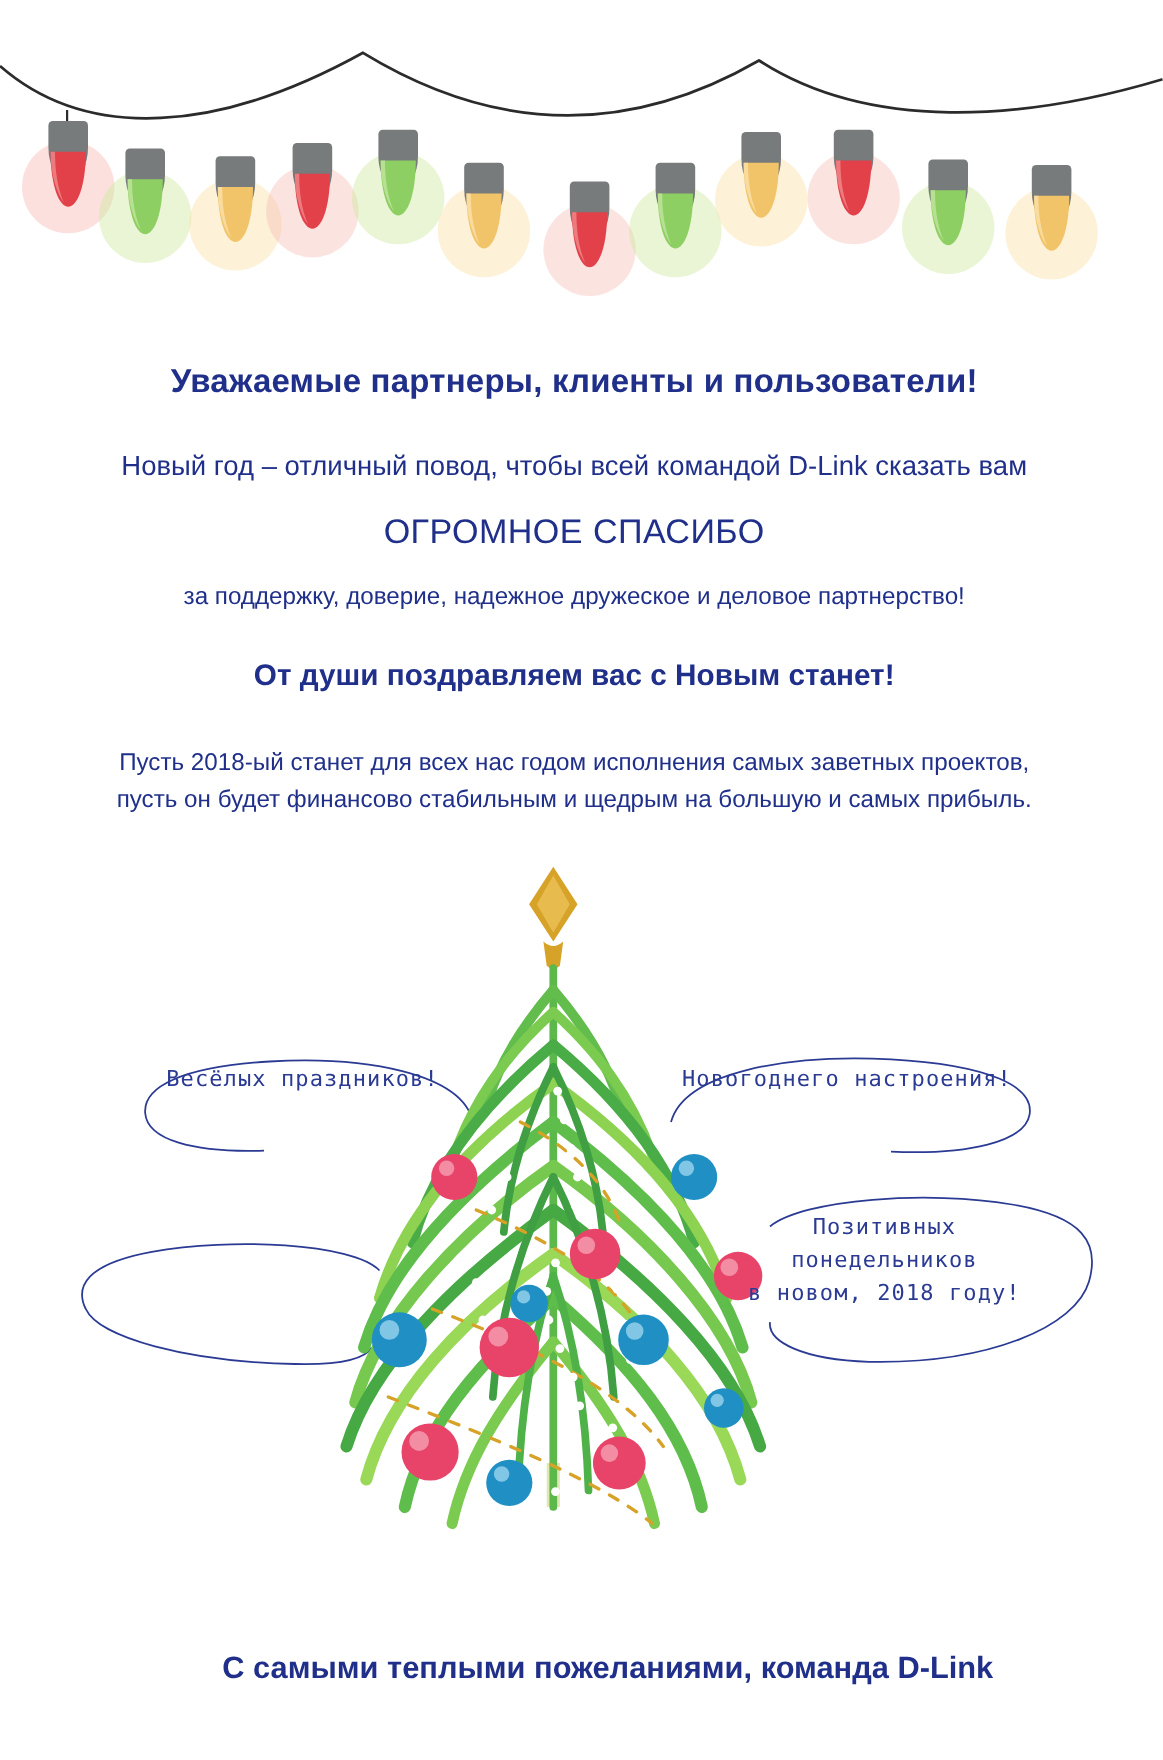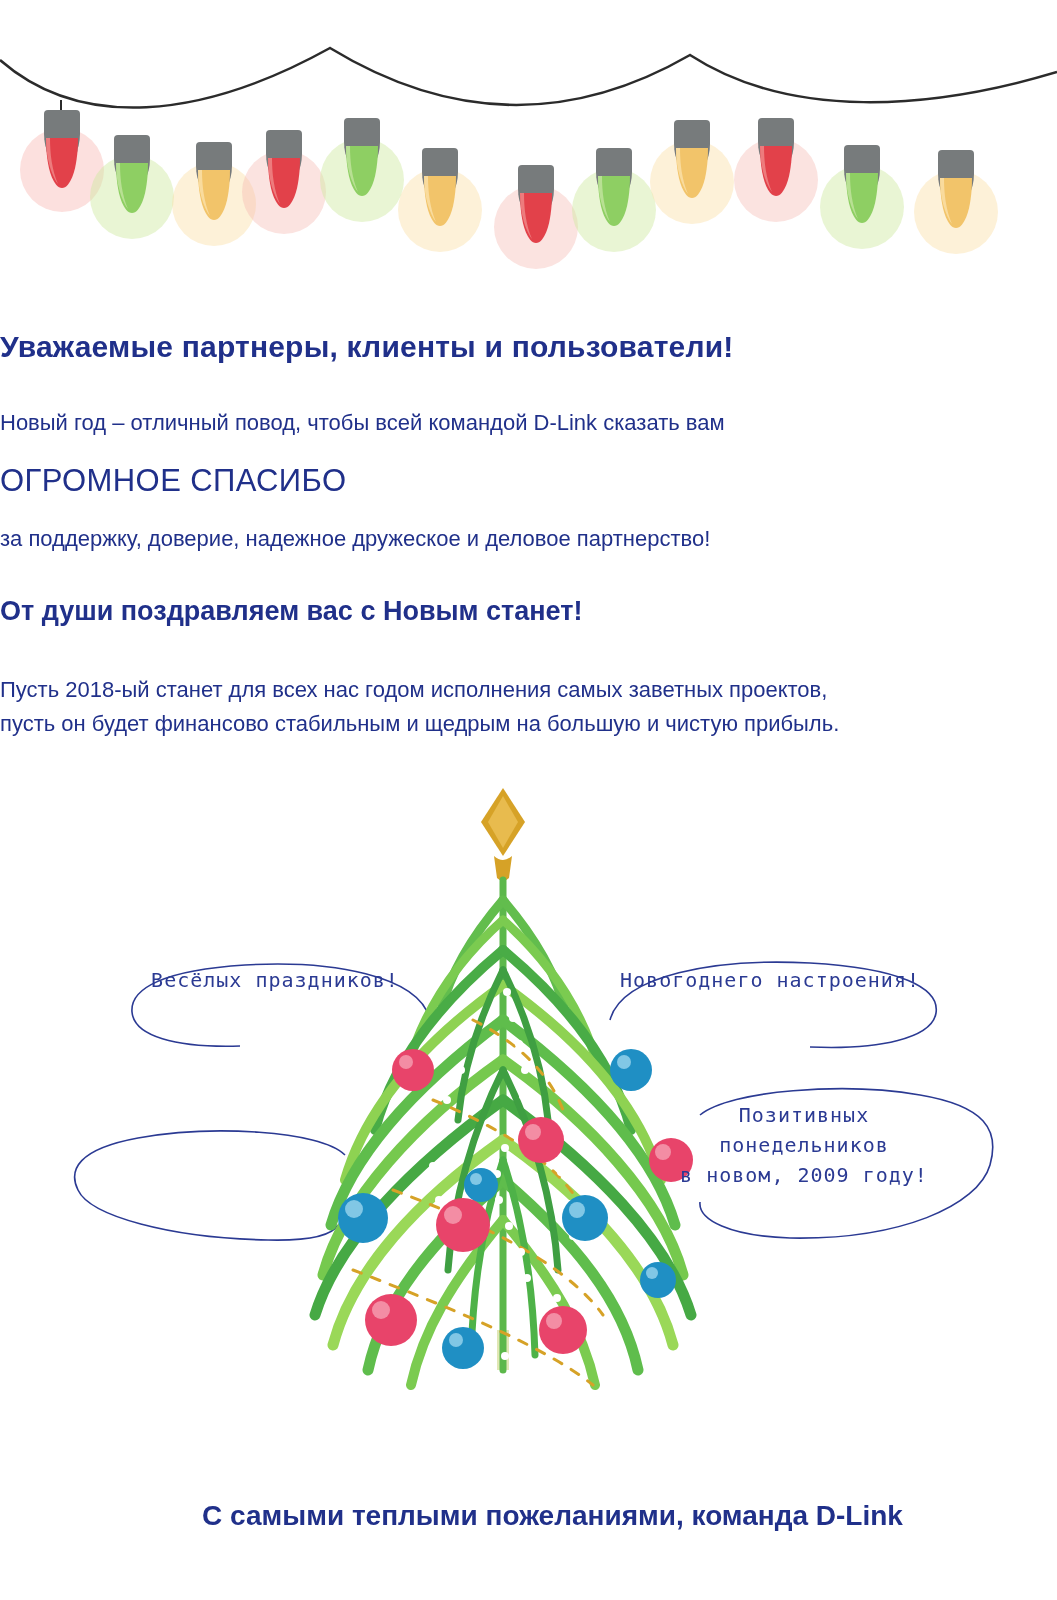--- a/index.html
+++ b/index.html
@@ -24,30 +24,31 @@
     width: 1057px;
     height: 280px;
   }
 
   
   .greeting {
     position: absolute;
     top: 330px;
     left: 0;
     width: 1044px;
+    text-align: center;
   }
   .line-title {
     font-size: 30px;
     font-weight: bold;
     color: #20308a;
     letter-spacing: 0.2px;
   }
   .line-1 {
     margin-top: 46px;
-    font-size: 22px;
+    font-size: 25px;
     color: #20308a;
   }
   .line-thanks {
     margin-top: 27px;
     font-size: 31px;
     color: #20308a;
     letter-spacing: 0.4px;
   }
   .line-2 {
     margin-top: 27px;
@@ -206,21 +207,21 @@
 </div>
 
 <div class="greeting">
   <div class="line-title">Уважаемые партнеры, клиенты и пользователи!</div>
   <div class="line-1">Новый год – отличный повод, чтобы всей командой D-Link сказать вам</div>
   <div class="line-thanks">ОГРОМНОЕ СПАСИБО</div>
   <div class="line-2">за поддержку, доверие, надежное дружеское и деловое партнерство!</div>
   <div class="line-congrats">От души поздравляем вас с Новым станет!</div>
   <div class="para">
     <div>Пусть 2018-ый станет для всех нас годом исполнения самых заветных проектов,</div>
-    <div>пусть он будет финансово стабильным и щедрым на большую и чистую прибыль.</div>
+    <div>пусть он будет финансово стабильным и щедрым на большую и самых прибыль.</div>
   </div>
 </div>
 
 <div class="tree-area">
 
   <svg class="bubble-svg" style="left:0; top:0;" width="1057" height="690" viewBox="0 0 1057 690">
 
     <path d="M430,250 C420,205 330,190 245,195 C165,200 130,218 132,242 C134,266 175,278 240,276" fill="none" stroke="#2b3a93" stroke-width="1.6"></path>
 
     <path d="M610,250 C622,205 715,188 810,193 C900,198 940,218 936,243 C932,268 880,280 810,277" fill="none" stroke="#2b3a93" stroke-width="1.6"></path>
@@ -335,17 +336,17 @@
           <circle cx="149" cy="503" r="6" fill="#9ad5ee" opacity="0.8"></circle>
       </g>
     </g>
   </svg>
 
   <div class="wish wish-tl">Весёлых праздников!</div>
   <div class="wish wish-tr">Новогоднего настроения!</div>
   <div class="wish wish-br">
     <div>Позитивных</div>
     <div>понедельников</div>
-    <div>в новом, 2009 году!</div>
+    <div>в новом, 2018 году!</div>
   </div>
 </div>
 
 <div class="footer">С самыми теплыми пожеланиями, команда D-Link</div>
 
 </body></html>

